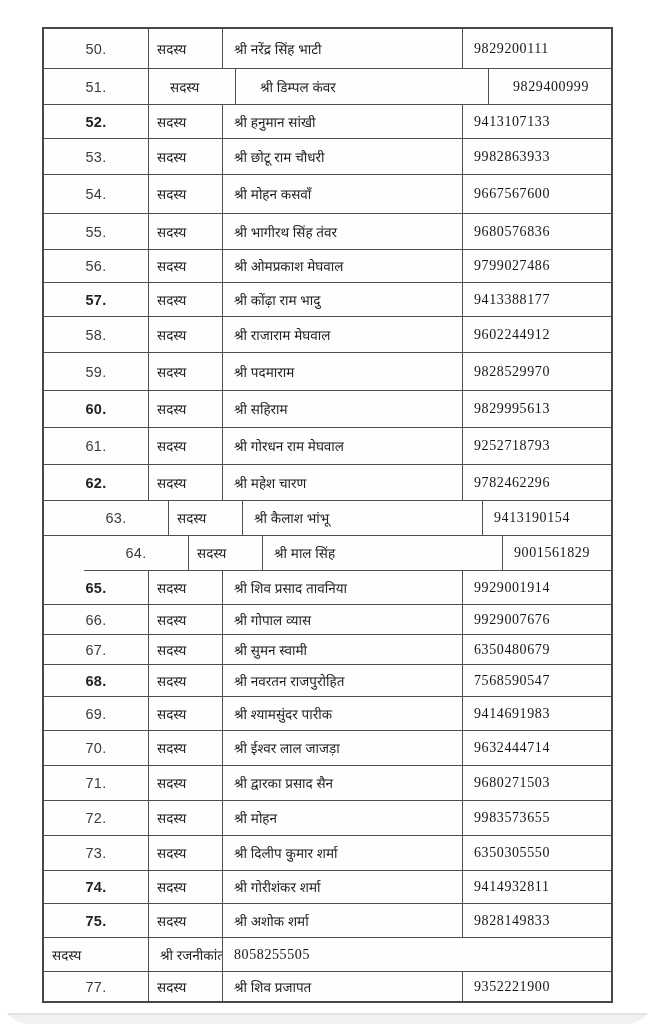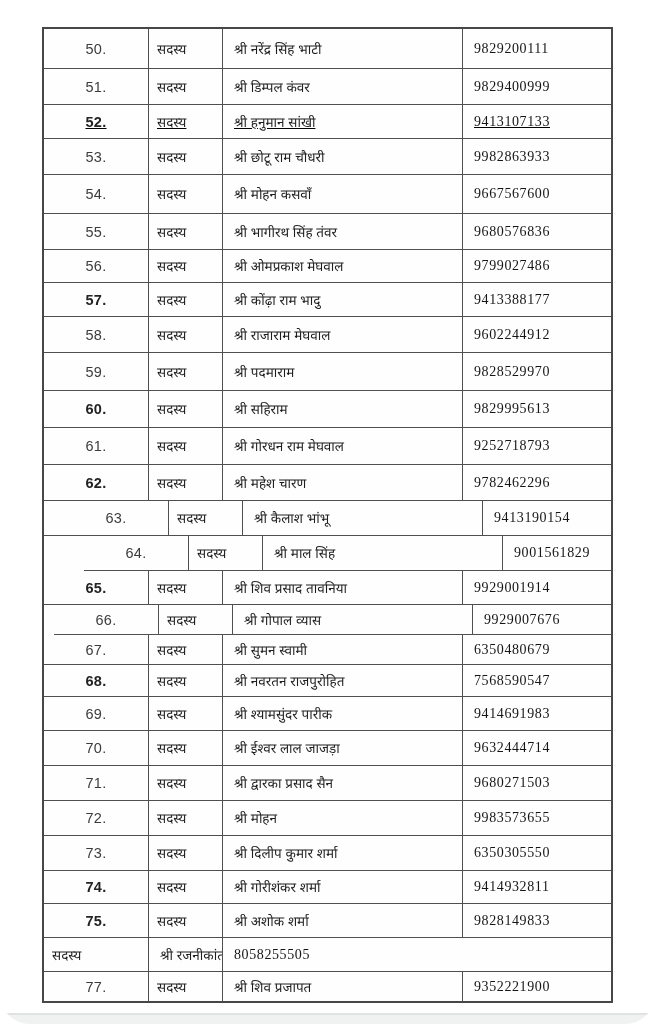--- a/index.html
+++ b/index.html
@@ -88,27 +88,27 @@
 
 <div class="page">
 
   <div class="members-table">
       <div class="row" style="height: 40px;">
     <div class="cell sn">50.</div>
     <div class="cell designation">सदस्य</div>
     <div class="cell name">श्री नरेंद्र सिंह भाटी</div>
     <div class="cell phone">9829200111</div>
   </div>
-      <div class="row" style="height: 36px;">
+      <div class="row" style="height: 36px; gap: 13px;">
     <div class="cell sn">51.</div>
     <div class="cell designation">सदस्य</div>
     <div class="cell name">श्री डिम्पल कंवर</div>
     <div class="cell phone">9829400999</div>
   </div>
-      <div class="row bold-sn" style="height: 34px; text-decoration: underline;">
+      <div class="row bold-sn" style="height: 34px;">
     <div class="cell sn">52.</div>
     <div class="cell designation">सदस्य</div>
     <div class="cell name">श्री हनुमान सांखी</div>
     <div class="cell phone">9413107133</div>
   </div>
       <div class="row" style="height: 36px;">
     <div class="cell sn">53.</div>
     <div class="cell designation">सदस्य</div>
     <div class="cell name">श्री छोटू राम चौधरी</div>
     <div class="cell phone">9982863933</div>
@@ -178,21 +178,21 @@
     <div class="cell designation">सदस्य</div>
     <div class="cell name">श्री माल सिंह</div>
     <div class="cell phone">9001561829</div>
   </div>
       <div class="row bold-sn" style="height: 34px;">
     <div class="cell sn">65.</div>
     <div class="cell designation">सदस्य</div>
     <div class="cell name">श्री शिव प्रसाद तावनिया</div>
     <div class="cell phone">9929001914</div>
   </div>
-      <div class="row" style="height: 30px; margin-left: 10px;">
+      <div class="row" style="height: 30px;">
     <div class="cell sn">66.</div>
     <div class="cell designation">सदस्य</div>
     <div class="cell name">श्री गोपाल व्यास</div>
     <div class="cell phone">9929007676</div>
   </div>
       <div class="row" style="height: 30px;">
     <div class="cell sn">67.</div>
     <div class="cell designation">सदस्य</div>
     <div class="cell name">श्री सुमन स्वामी</div>
     <div class="cell phone">6350480679</div>

